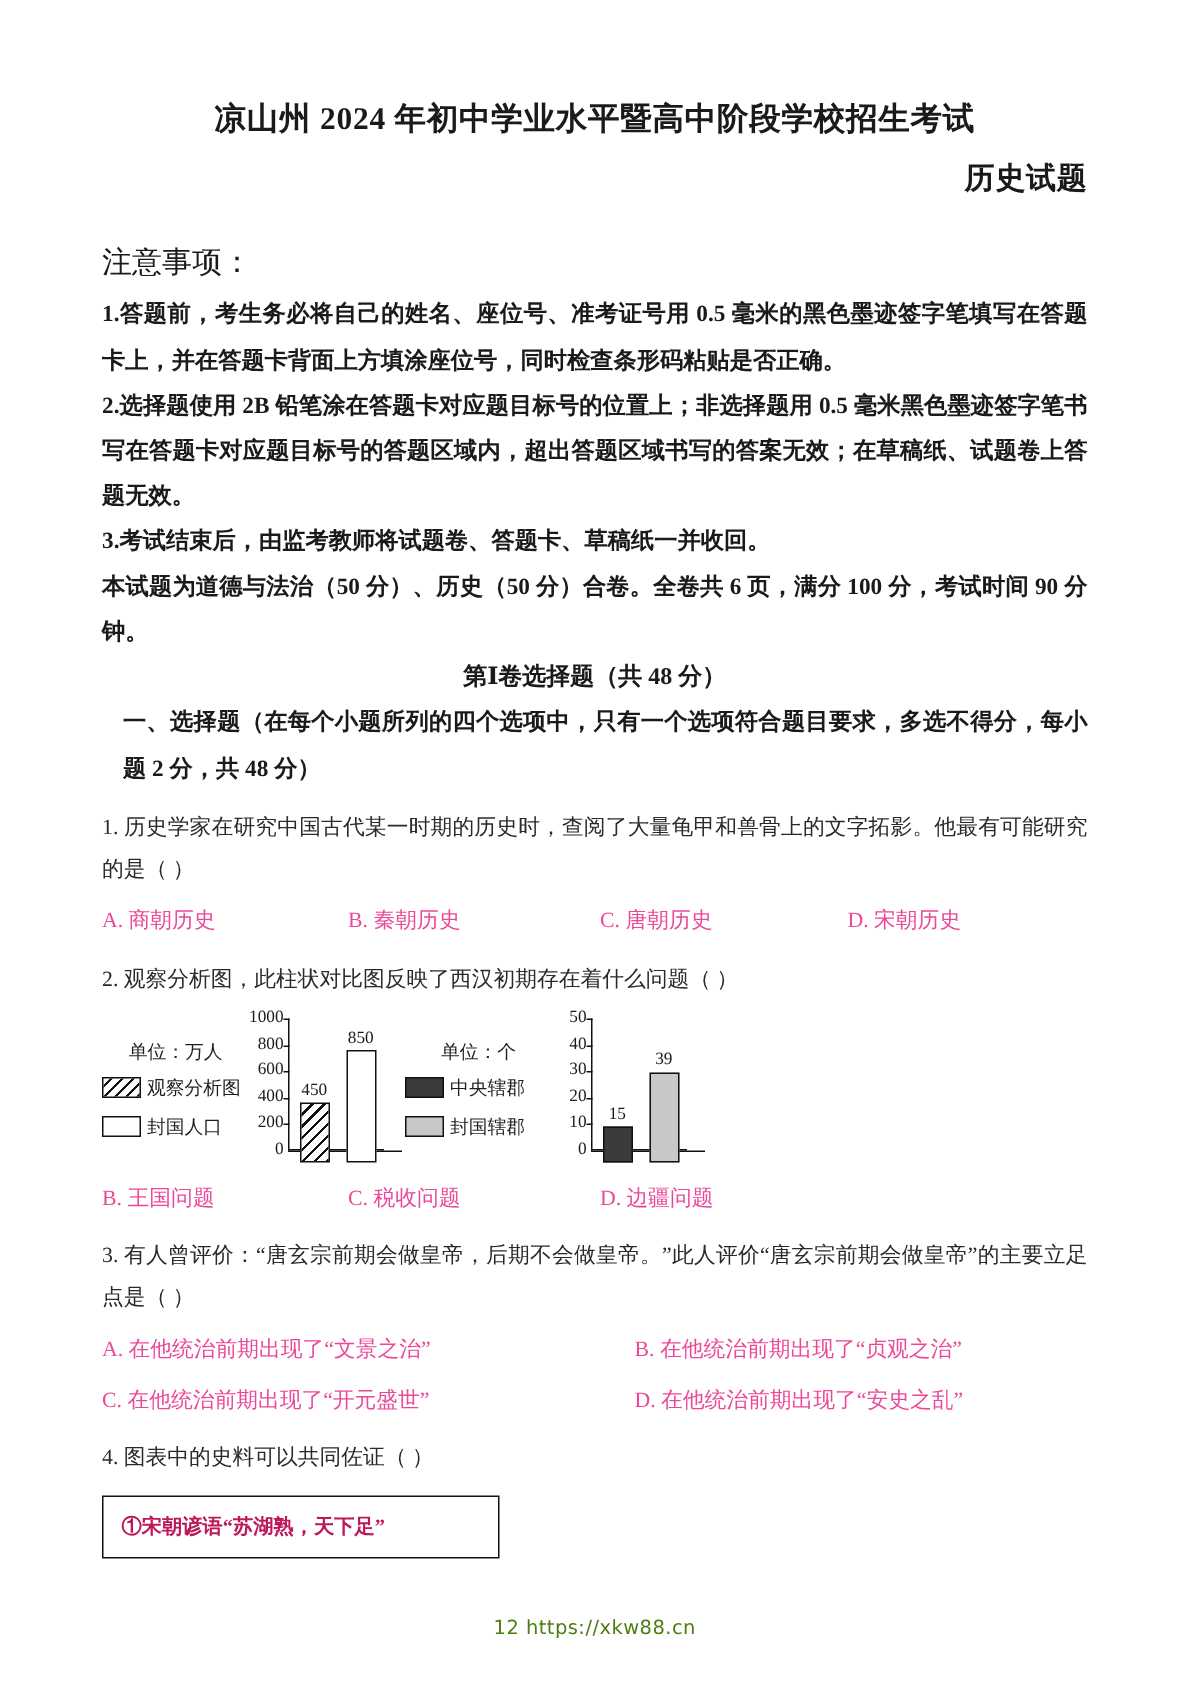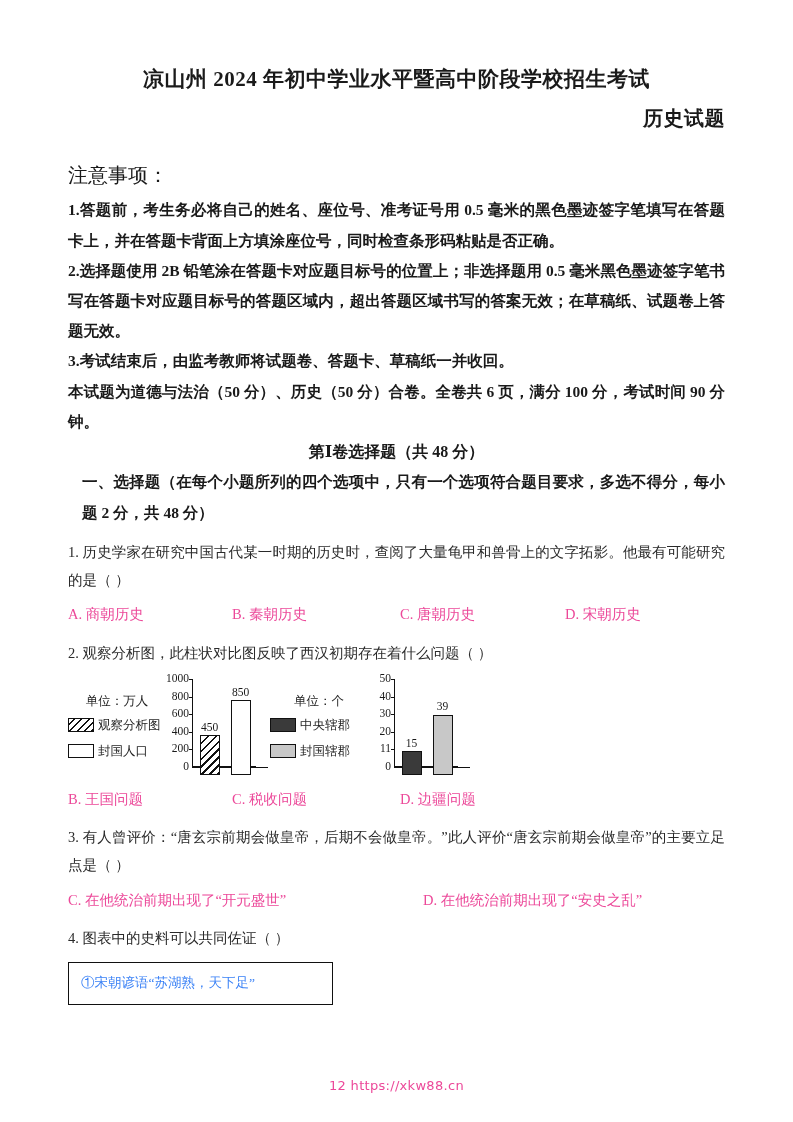--- a/index.html
+++ b/index.html
@@ -236,33 +236,34 @@
 
   
   .source-box {
     margin-top: 10px;
     border: 1.4px solid #111;
     width: 265px;
     box-sizing: border-box;
     padding: 10px 12px;
     font-size: 13.5px;
     line-height: 1.5;
-    color: #3b82f6;
+    color: #be185d;
+    font-weight: bold;
   }
 
   
   .footer {
     position: absolute;
     left: 0;
     top: 1078px;
     width: 793px;
     text-align: center;
     font-family: "DejaVu Sans", "Liberation Sans", sans-serif;
     font-size: 13px;
-    color: #ec4899;
+    color: #4d7c0f;
     letter-spacing: 0.3px;
   }
 </style>
 </head>
 <body>
 
 <div class="page">
 
   <div class="doc-title">凉山州 2024 年初中学业水平暨高中阶段学校招生考试</div>
   <div class="doc-subtitle">历史试题</div>
@@ -347,21 +348,21 @@
           </div>
           <div class="legend-item">
             <span class="swatch sw-gray"></span>
             <span>封国辖郡</span>
           </div>
         </div>
 
         <div class="plot">
           <div class="axis-labels">
             <span style="top:88px">0</span>
-            <span style="top:70.4px">11</span>
+            <span style="top:70.4px">10</span>
             <span style="top:52.8px">20</span>
             <span style="top:35.2px">30</span>
             <span style="top:17.6px">40</span>
             <span style="top:0px">50</span>
           </div>
           <div class="axis-box">
             <div class="tick" style="top:0px"></div>
             <div class="tick" style="top:17.6px"></div>
             <div class="tick" style="top:35.2px"></div>
             <div class="tick" style="top:52.8px"></div>
@@ -386,20 +387,24 @@
     <div class="opts-row opts-4">
       <span class="opt">B. 王国问题</span>
       <span class="opt">C. 税收问题</span>
       <span class="opt">D. 边疆问题</span>
     </div>
   </div>
 
   <div class="question">
     <div class="q-stem">3. 有人曾评价：“唐玄宗前期会做皇帝，后期不会做皇帝。”此人评价“唐玄宗前期会做皇帝”的主要立足点是（    ）</div>
     <div class="opts-row opts-2">
+      <span class="opt">A. 在他统治前期出现了“文景之治”</span>
+      <span class="opt">B. 在他统治前期出现了“贞观之治”</span>
+    </div>
+    <div class="opts-row opts-2">
       <span class="opt">C. 在他统治前期出现了“开元盛世”</span>
       <span class="opt">D. 在他统治前期出现了“安史之乱”</span>
     </div>
   </div>
 
   <div class="question">
     <div class="q-stem">4. 图表中的史料可以共同佐证（    ）</div>
     <div class="source-box">
       <span>①宋朝谚语“苏湖熟，天下足”</span>
     </div>

